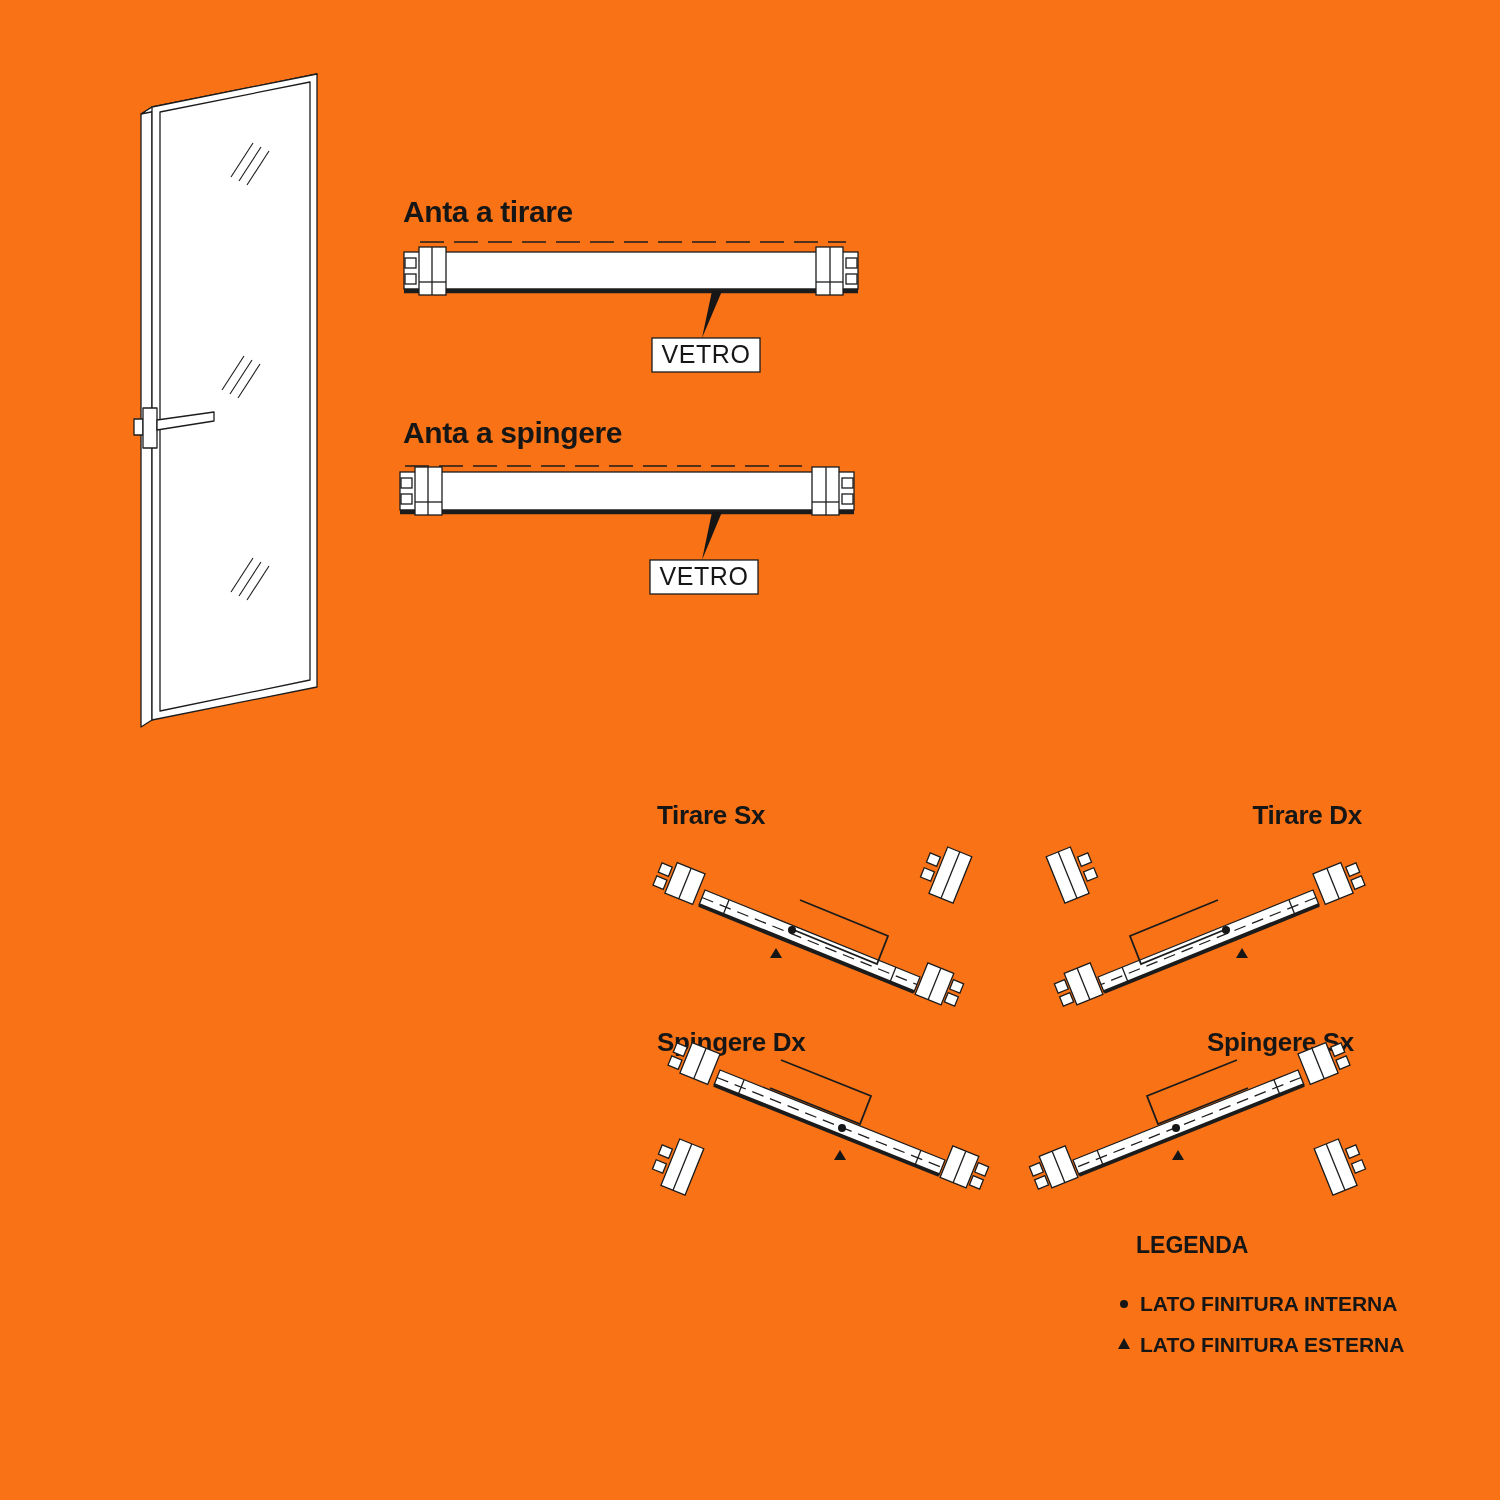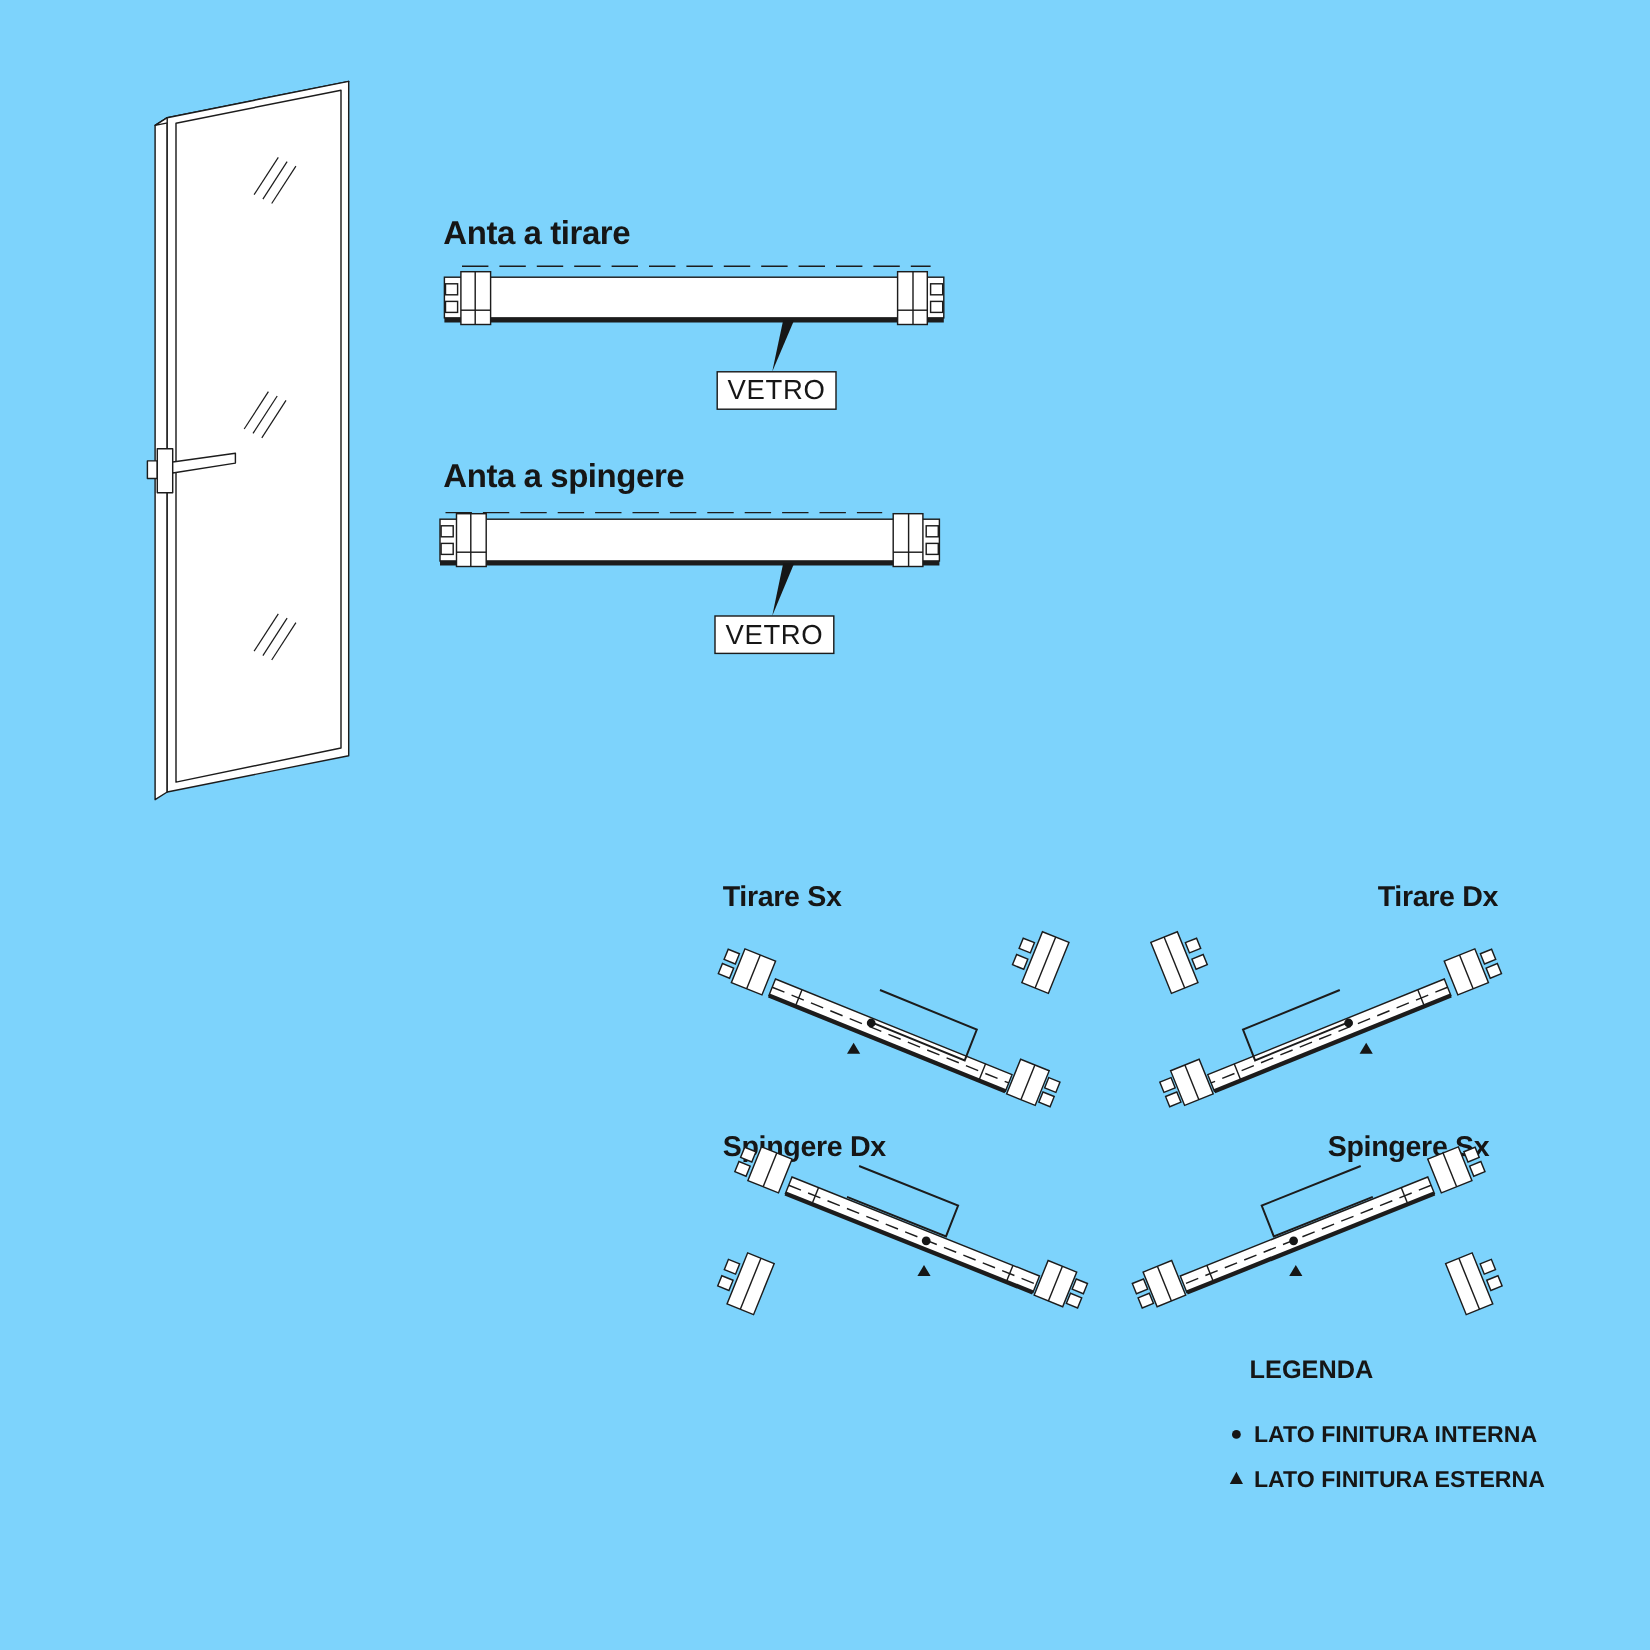--- a/index.html
+++ b/index.html
@@ -4,21 +4,21 @@
 <style>
   html, body {
     margin: 0;
     padding: 0;
     background: #ffffff;
   }
   .canvas {
     width: 1500px;
     height: 1500px;
     position: relative;
-    background: #7dd3fc;
+    background: #f97316;
     font-family: "Liberation Sans", sans-serif;
     text-decoration: underline;
   }
   svg { display: block; }
   svg text {
     font-family: "Liberation Sans", "DejaVu Sans", sans-serif;
     fill: #161616;
   }
   .h-title     { font-size: 30px; font-weight: 700; letter-spacing: -0.4px; }
   .callout     { font-size: 25px; font-weight: 400; letter-spacing: 0.6px; }

